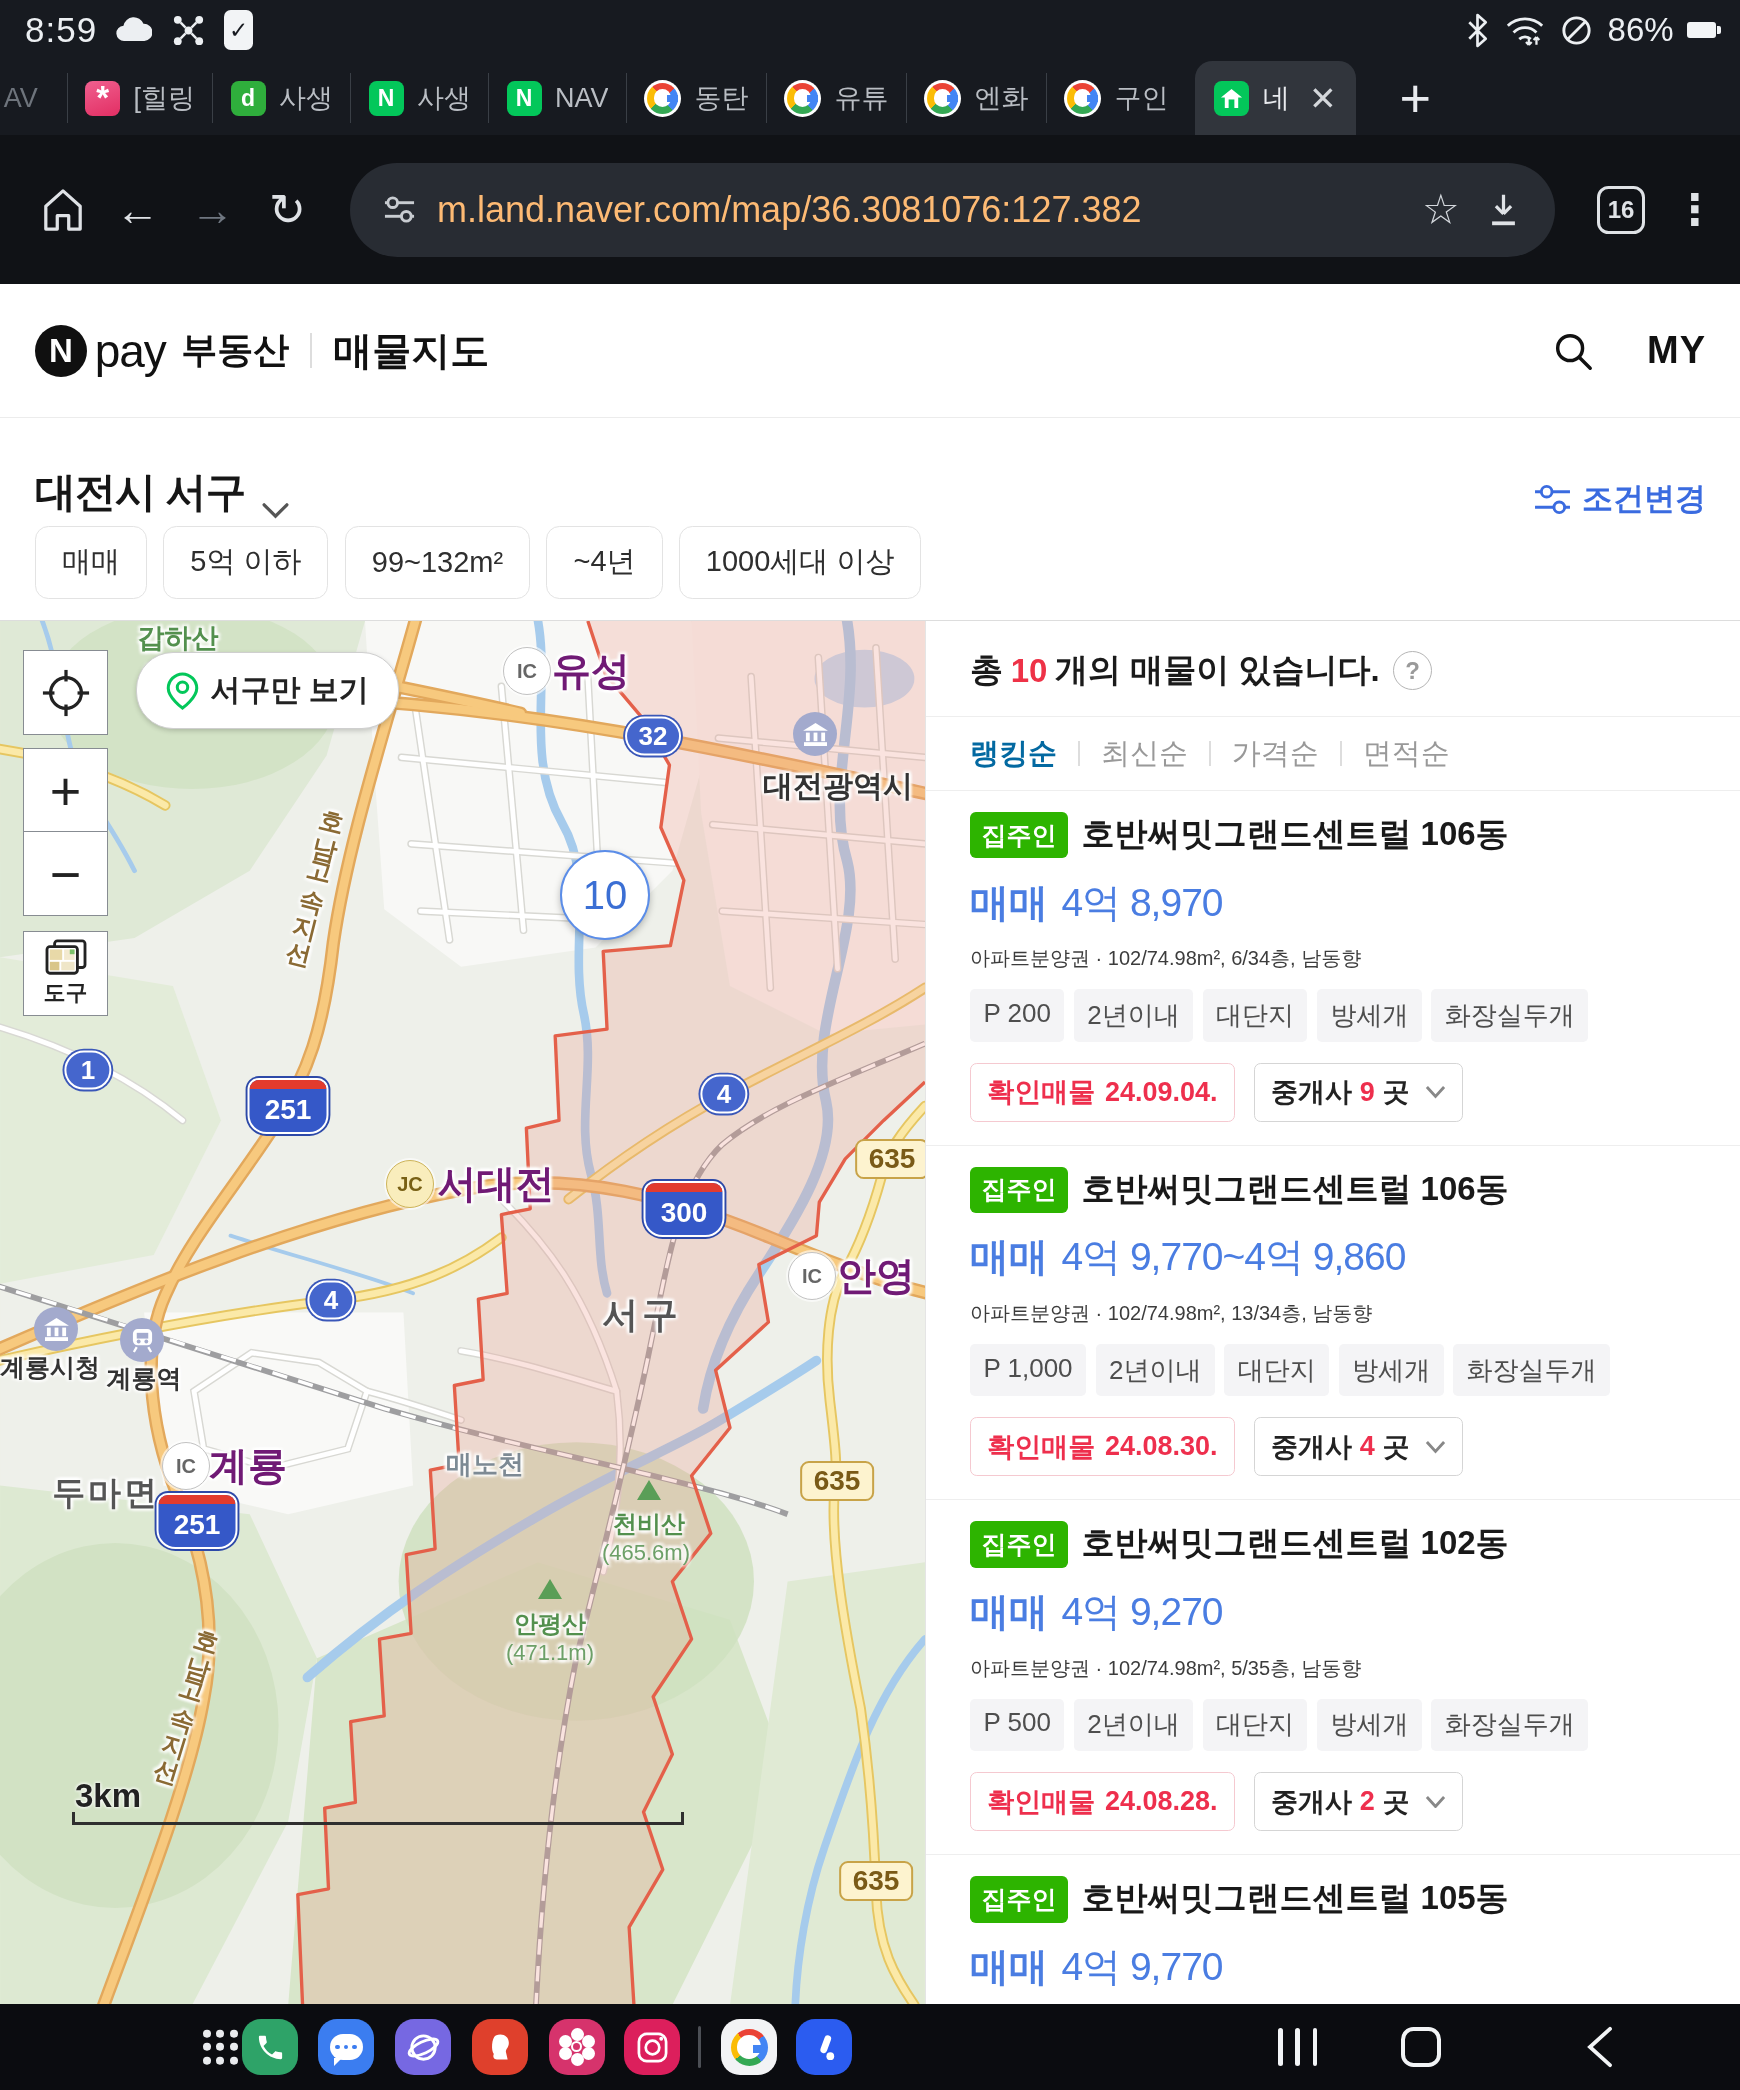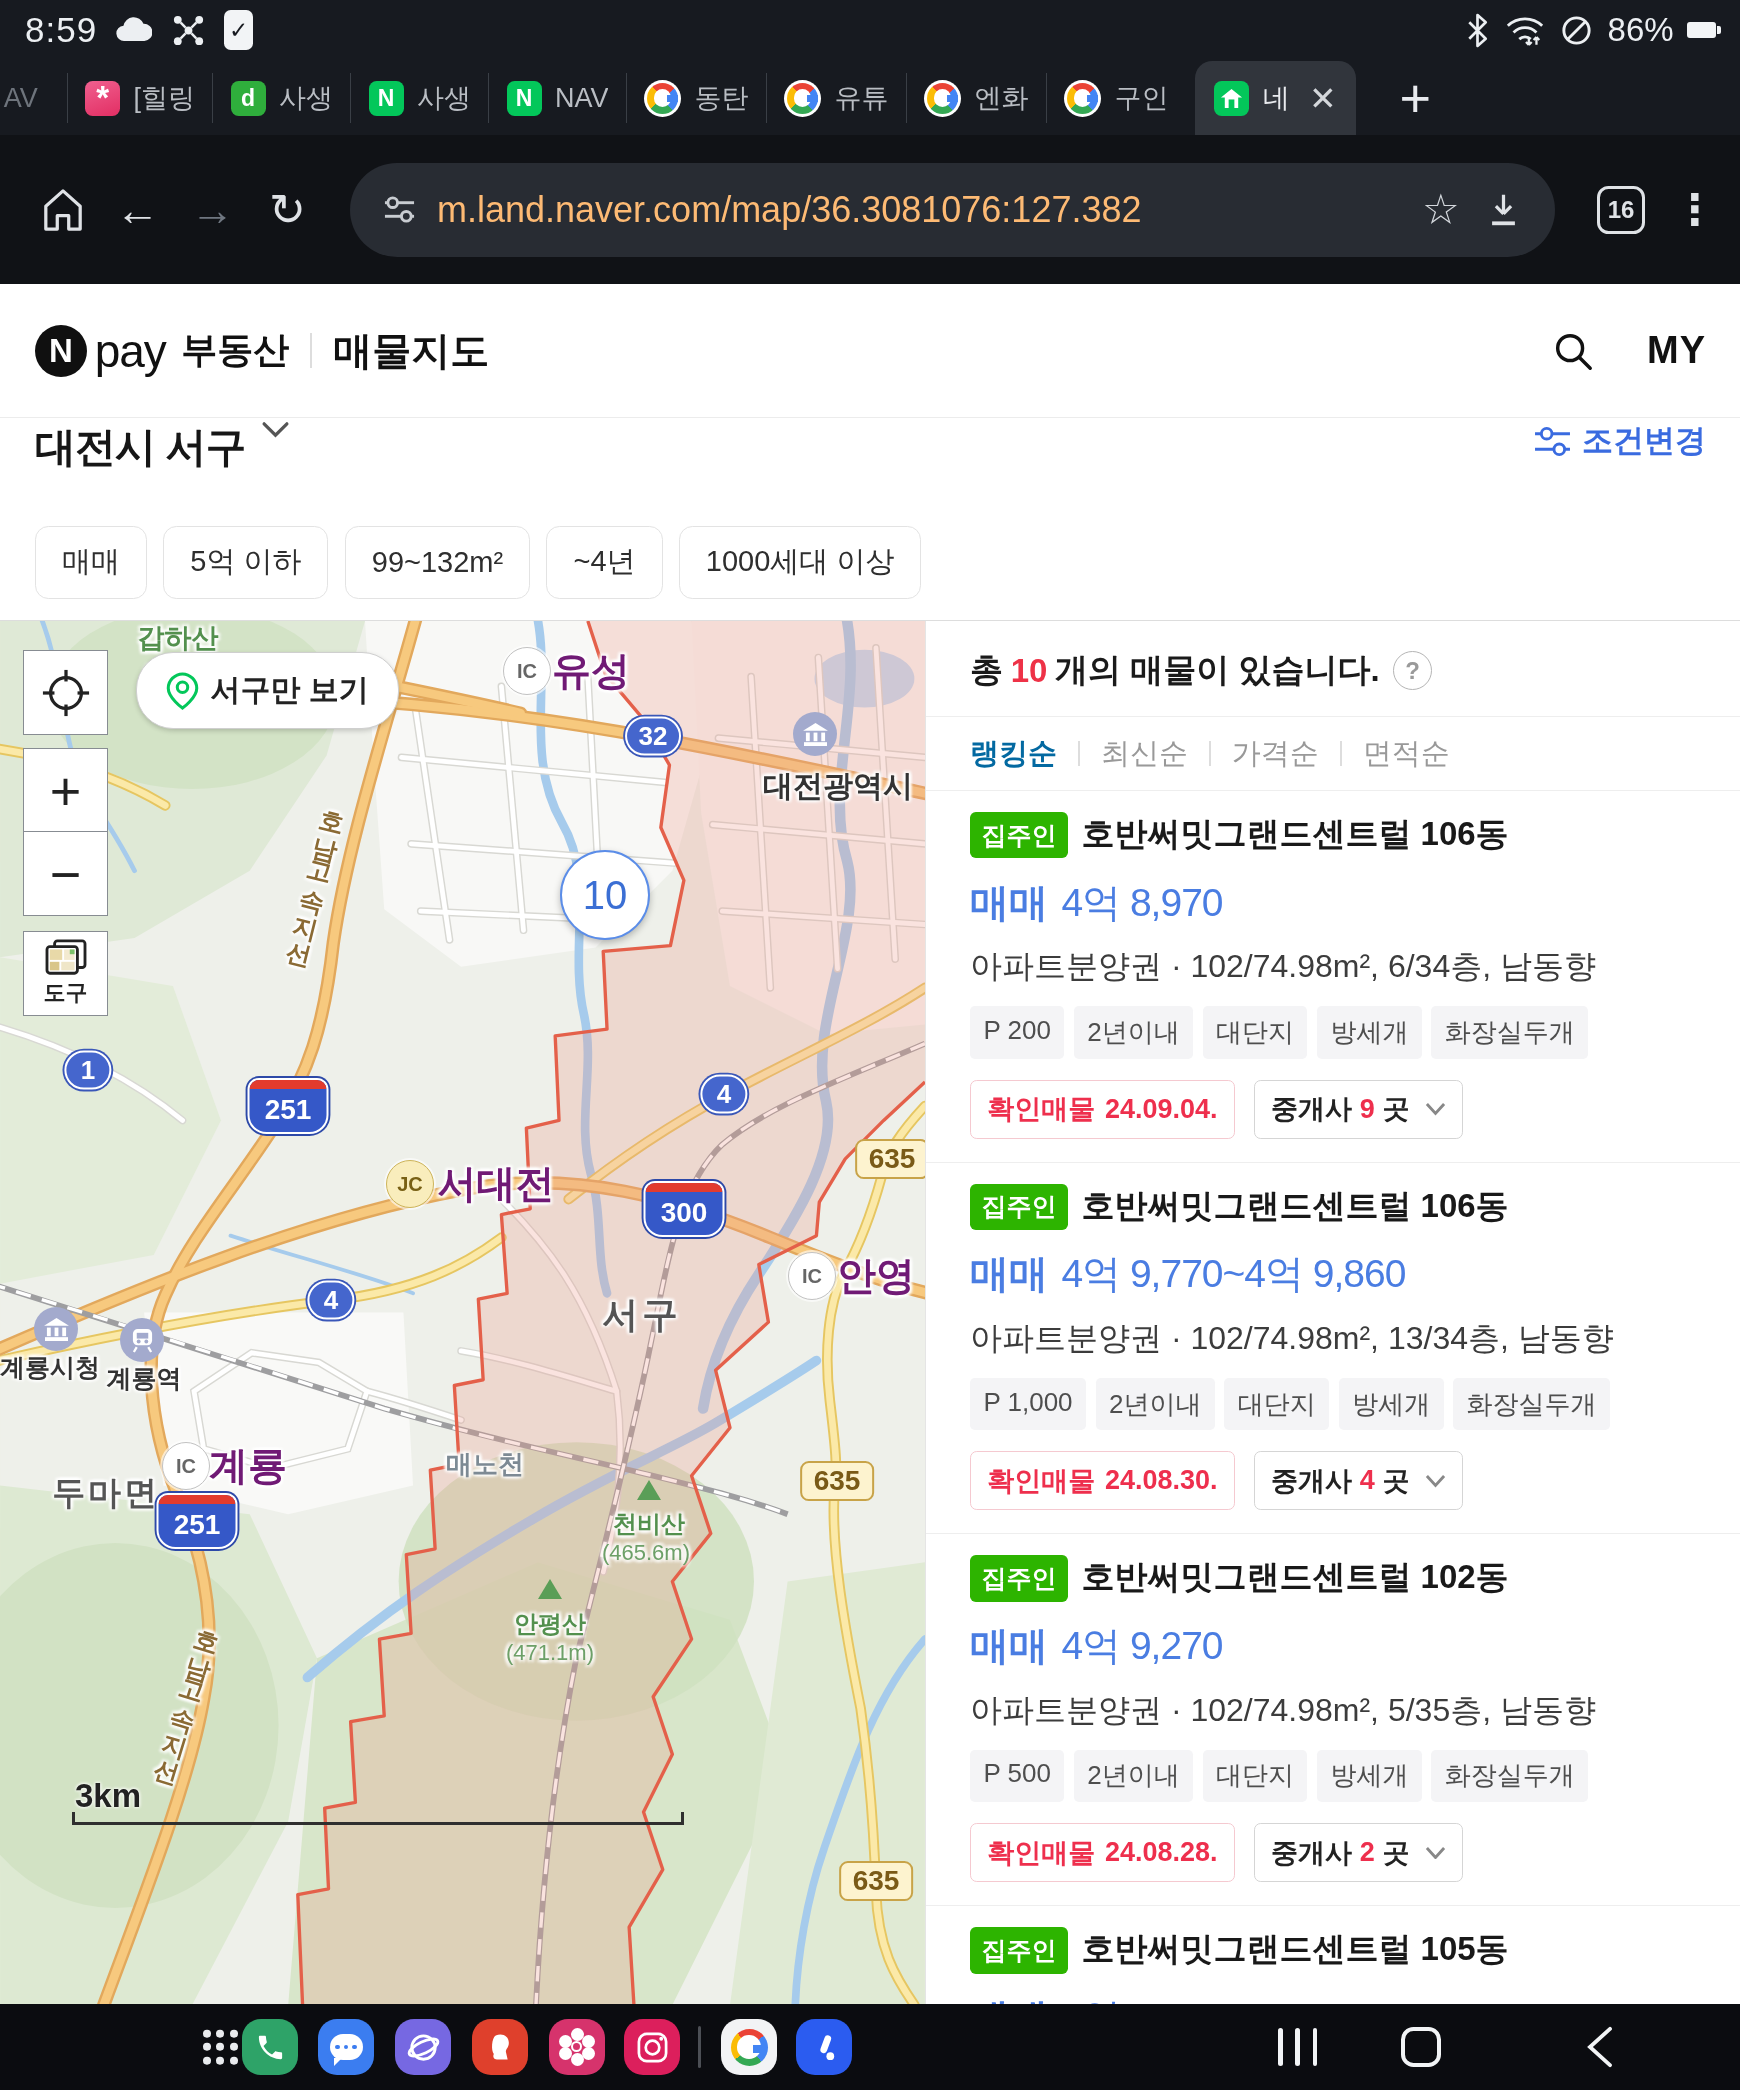--- a/index.html
+++ b/index.html
@@ -48,21 +48,21 @@
 .site{position:absolute;top:284px;left:0;right:0;height:134px;background:#fff;border-bottom:1px solid #ececec;display:flex;align-items:center;padding:0 35px;box-sizing:border-box}
 .nlogo{width:52px;height:52px;border-radius:50%;background:#101010;color:#fff;font-weight:800;font-size:33px;display:flex;align-items:center;justify-content:center}
 .paytxt{font-size:46px;font-weight:500;color:#111;margin-left:7.7px;letter-spacing:-1px}
 .bds{font-size:36px;font-weight:700;color:#111;margin-left:15.4px}
 .hdiv{width:1.9px;height:35px;background:#ddd;margin:0 21px}
 .ptitle{font-size:39px;font-weight:700;color:#111}
 .hspace{flex:1}
 .my{font-size:38px;font-weight:600;color:#111;margin-left:52px;letter-spacing:1px}
 
 .filterbar{position:absolute;top:420px;left:0;right:0;height:200px;background:#fff;box-sizing:border-box}
-.regionrow{height:100px;display:flex;align-items:flex-start;padding:0 35px}
+.regionrow{height:100px;display:flex;align-items:flex-end;padding:0 35px}
 .region{font-size:41px;font-weight:800;color:#161616;letter-spacing:-1px}
 .regchev{margin-left:15.4px;display:flex}
 .cond{margin-left:auto;display:flex;align-items:center;gap:11.5px;color:#3a6be0;font-size:31px;font-weight:600}
 .chiprow{display:flex;gap:16.3px;padding:5.8px 35px 0}
 .chip{height:71px;border:1.9px solid #e3e3e3;border-radius:13.4px;background:#fff;display:flex;align-items:center;padding:0 26px;font-size:29px;color:#2e2e2e;white-space:nowrap}
 
 .content{position:absolute;top:620px;left:0;right:0;bottom:86px;display:flex;border-top:1px solid #ddd;box-sizing:border-box}
 .map{width:925px;position:relative;overflow:hidden;background:#eef0ea;flex:none}
 .map svg.base{position:absolute;left:0;top:0}
 .mlabel{position:absolute;transform:translate(-50%,-50%);white-space:nowrap;font-weight:600;color:#444;
@@ -105,21 +105,21 @@
 .sortrow{display:flex;align-items:center;height:73px;font-size:29px;color:#999}
 .sortrow .on{color:#0369a1;font-weight:700}
 .ssep{width:1.9px;height:25px;background:#ddd;margin:0 21px}
 .card{padding:21px 0 23px}
 .row1{display:flex;}
 .obadge{background:#2db400;color:#fff;font-size:25px;font-weight:600;padding:6.7px 11.5px;border-radius:5.8px;flex:none}
 .ltitle{font-size:33px;font-weight:700;color:#191919;margin-left:13.4px;white-space:nowrap}
 .row2{margin-top:17.3px;display:flex;align-items:baseline}
 .trade{font-size:39px;font-weight:700;color:#4a7de2}
 .price{font-size:39px;font-weight:500;color:#4a7de2;margin-left:13.4px;letter-spacing:-1px}
-.row3{margin-top:15.4px;font-size:32px;color:#3c3c3c}
+.row3{margin-top:15.4px;font-size:20px;color:#3c3c3c}
 .row4{margin-top:17.3px;display:flex;gap:9.6px}
 .tag{background:#f4f4f6;color:#4e4e4e;font-size:26px;padding:8.6px 13.4px;border-radius:4.8px;white-space:nowrap}
 .row5{margin-top:21px;display:flex;gap:19px;align-items:center}
 .cfbox{border:1.9px solid #f5c9d0;border-radius:6.7px;padding:10.6px 16.3px;display:flex;gap:9.6px;align-items:center}
 .cfbox span{color:#ee2f4d;font-size:27px;font-weight:700}
 .agbox{border:1.9px solid #d5d5d5;border-radius:6.7px;padding:10.6px 16.3px;display:flex;gap:7.7px;align-items:center;font-size:27px;font-weight:700;color:#222}
 .agbox .red{color:#ee2f4d}
 .agchev{margin-left:7.7px;display:flex}
 
 .dock{position:absolute;left:0;right:0;bottom:0;height:86px;background:#0b0c10}

